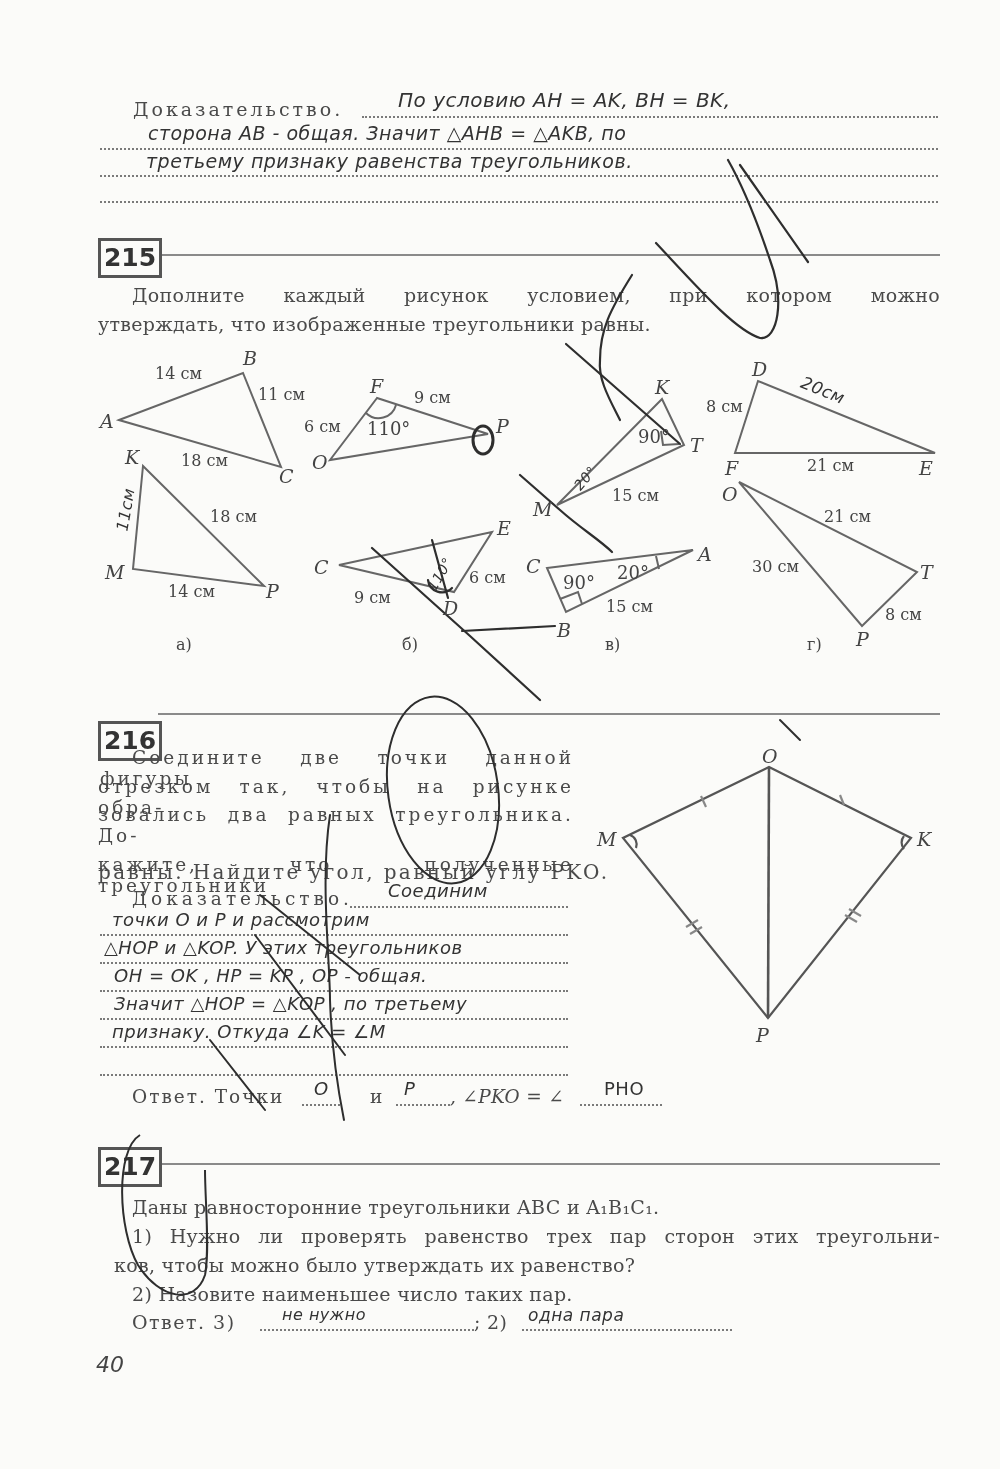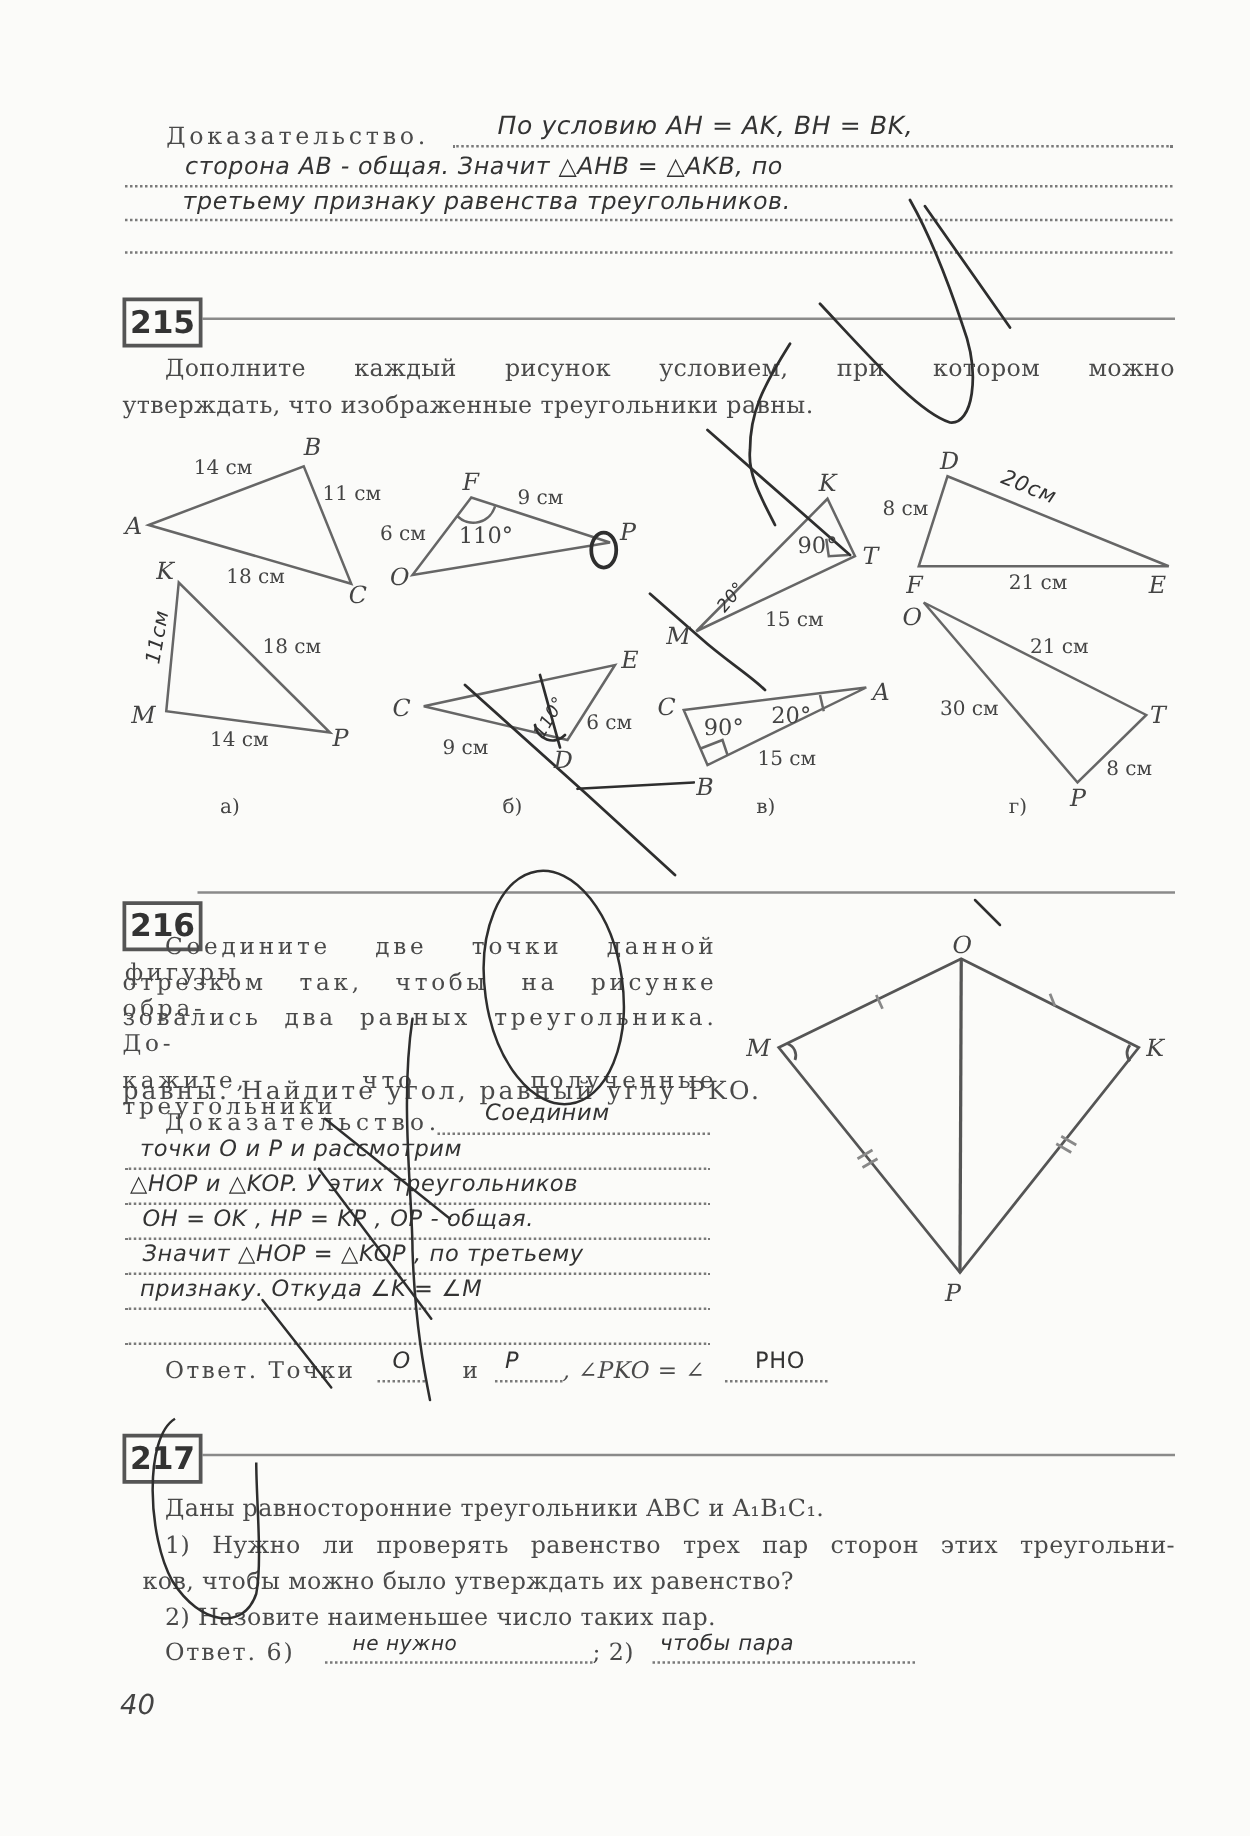--- a/index.html
+++ b/index.html
@@ -196,26 +196,26 @@
 <div class="lbl" style="left:917px;top:828px;">K</div>
 <div class="lbl" style="left:756px;top:1024px;">P</div>
 
 <div class="rule" style="left:158px;top:1163px;width:782px;"></div>
 <div class="numbox" style="left:98px;top:1147px;">217</div>
 
 <div class="abs print" style="left:132px;top:1196px;">Даны равносторонние треугольники ABC и A₁B₁C₁.</div>
 <div class="abs print justify" style="left:98px;top:1225px;width:842px;text-indent:34px;">1) Нужно ли проверять равенство трех пар сторон этих треугольни-</div>
 <div class="abs print" style="left:98px;top:1254px;margin-left:16px;">ков, чтобы можно было утверждать их равенство?</div>
 <div class="abs print" style="left:132px;top:1283px;">2) Назовите наименьшее число таких пар.</div>
-<div class="abs print" style="left:132px;top:1311px;letter-spacing:1.5px;">Ответ. 6)</div>
+<div class="abs print" style="left:132px;top:1311px;letter-spacing:1.5px;">Ответ. 3)</div>
 <div class="dots" style="left:260px;top:1329px;width:214px;"></div>
 <div class="abs hand" style="left:282px;top:1305px;font-size:16px;">не нужно</div>
 <div class="abs print" style="left:474px;top:1311px;">; 2)</div>
 <div class="dots" style="left:522px;top:1329px;width:210px;"></div>
-<div class="abs hand" style="left:528px;top:1305px;font-size:17px;">чтобы пара</div>
+<div class="abs hand" style="left:528px;top:1305px;font-size:17px;">одна пара</div>
 
 <svg width="1000" height="1469" style="pointer-events:none">
   <g stroke="#2e2e2e" stroke-width="2" fill="none">
     <path d="M140,1135 C115,1150 118,1230 138,1265 C160,1300 195,1305 205,1275 C210,1250 205,1200 205,1170"></path>
   </g>
 </svg>
 
 <div class="abs" style="left:96px;top:1352px;font-family:'DejaVu Sans','Liberation Sans',sans-serif;font-style:italic;font-size:22px;color:#444;">40</div>
 
 </body></html>

